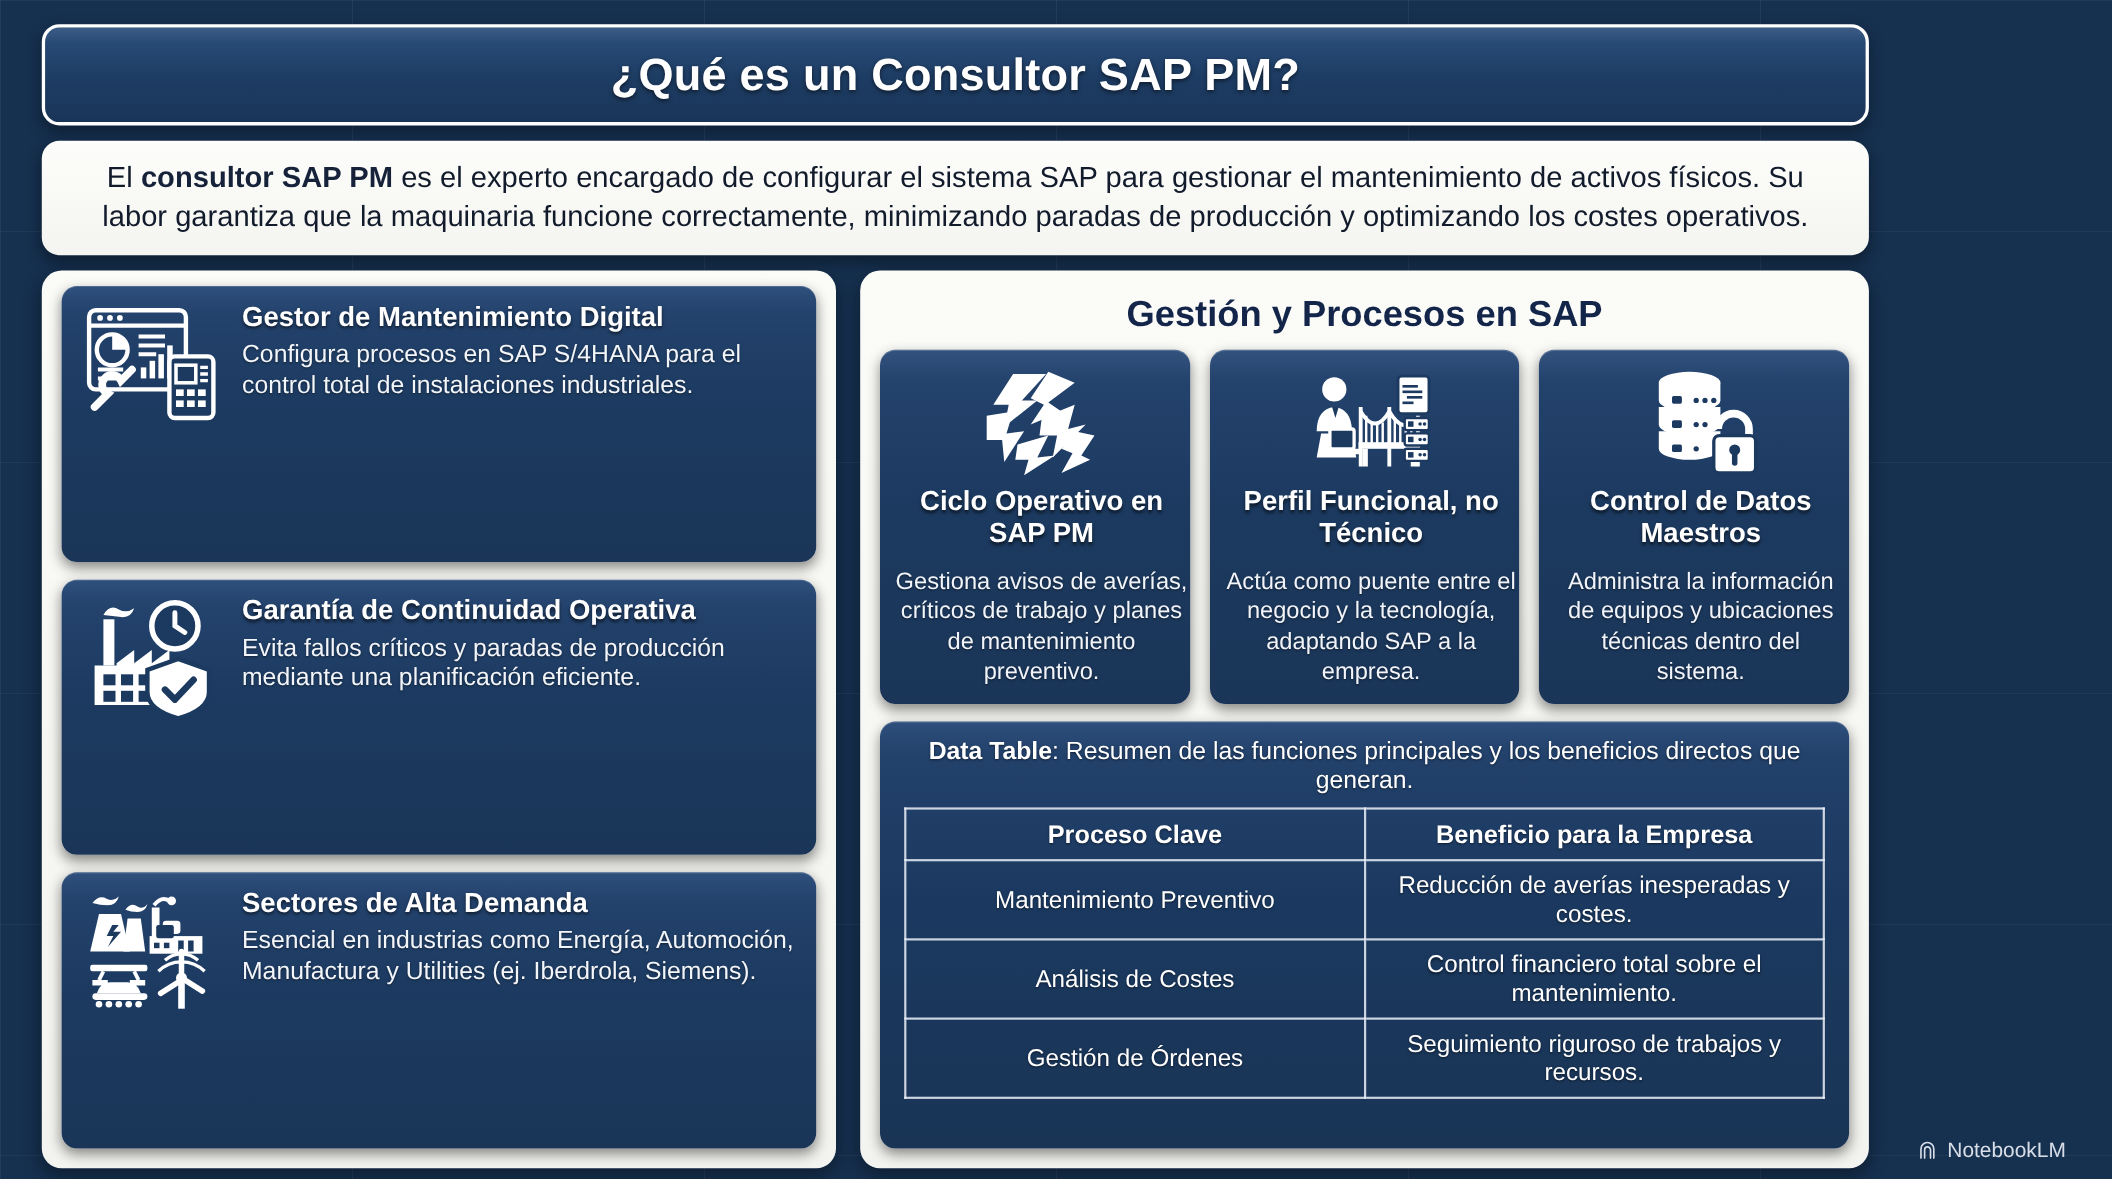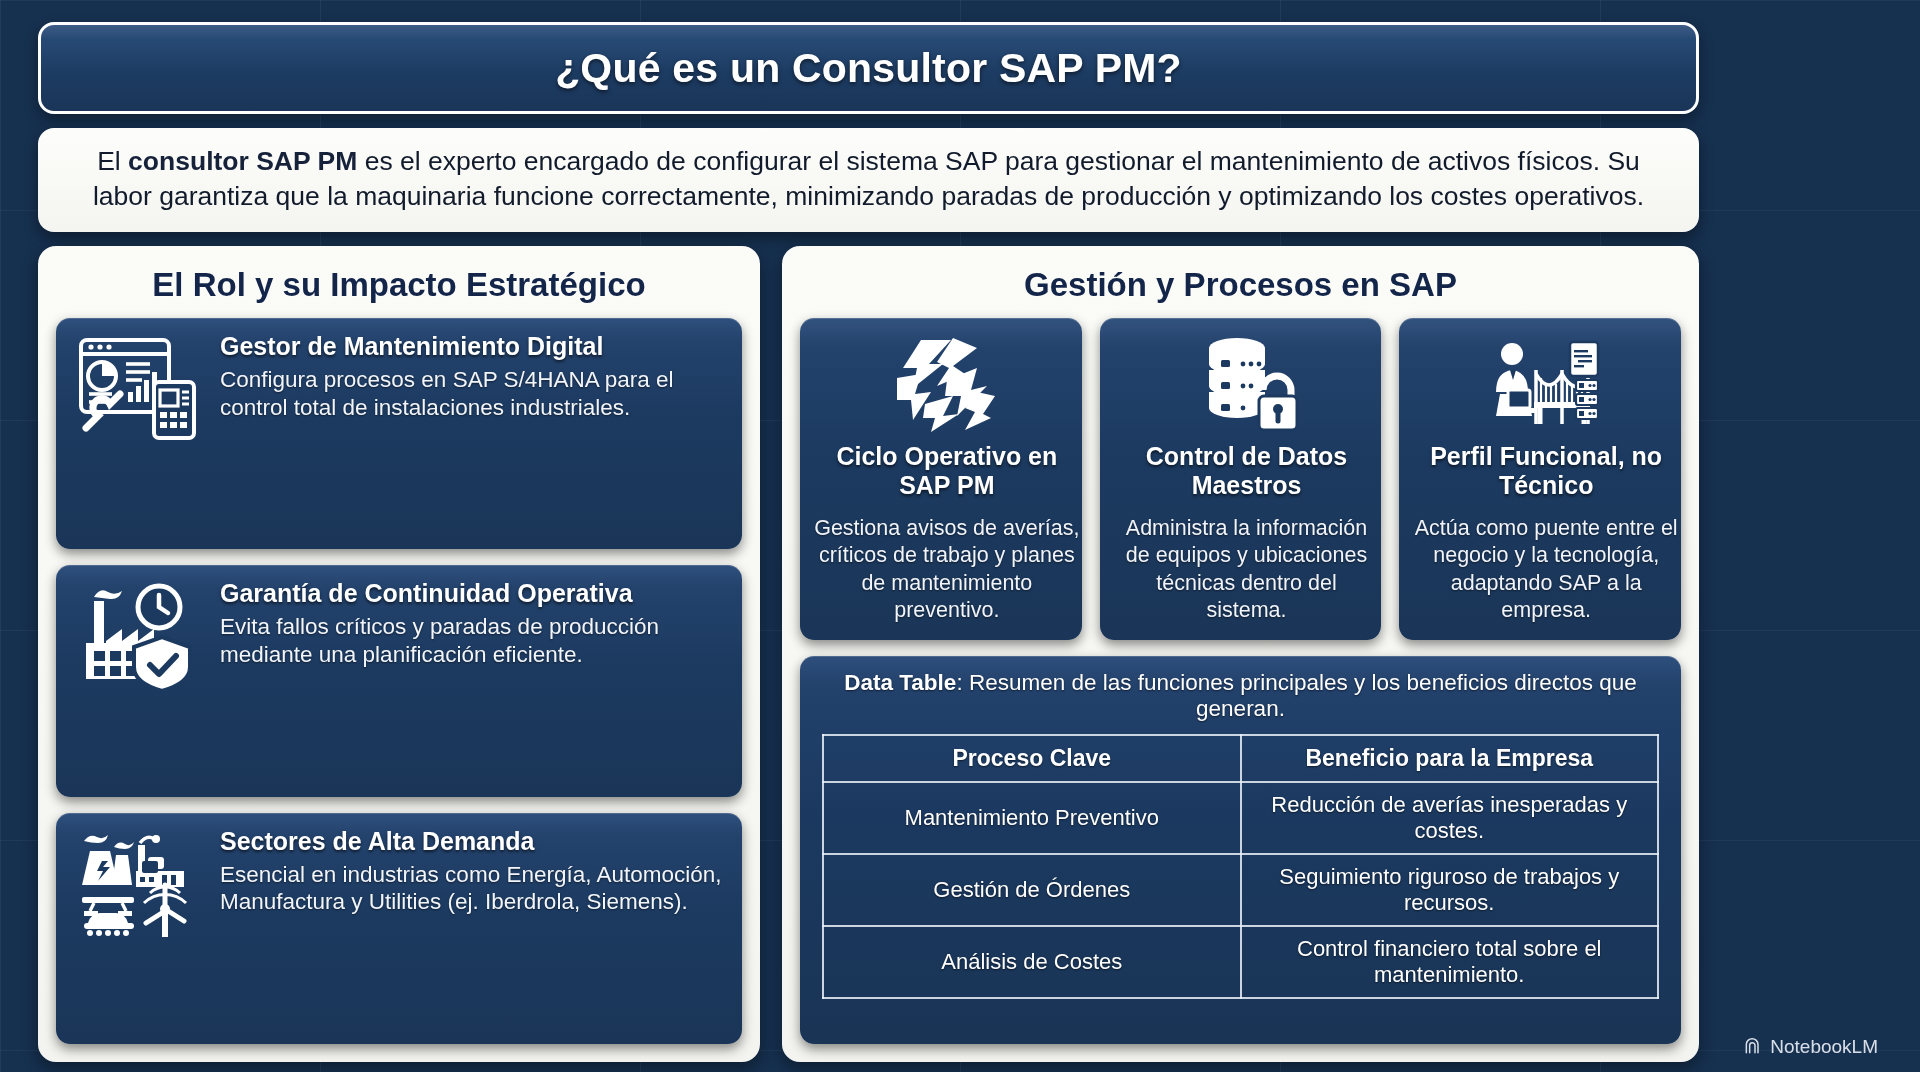--- a/index.html
+++ b/index.html
@@ -175,21 +175,20 @@
     <h1>¿Qué es un Consultor SAP PM?</h1>
   </div>
 
   <div class="intro-card">
     <p><span>El </span><b>consultor SAP PM</b><span> es el experto encargado de configurar el sistema SAP para gestionar el mantenimiento de activos físicos. Su labor garantiza que la maquinaria funcione correctamente, minimizando paradas de producción y optimizando los costes operativos.</span></p>
   </div>
 
   <div class="columns">
 
     <div class="panel panel-left">
-      <h2>El Rol y su Impacto Estratégico</h2>
       <div class="feat-list">
 
         <div class="feat-card">
           <div class="feat-icon">
             <svg viewBox="0 0 124 112" fill="none" stroke="#fff" stroke-width="4">
               <rect x="5" y="8" width="88" height="72" rx="6" fill="none"></rect>
               <path d="M5 22 H93" stroke-width="4"></path>
               <circle cx="15" cy="15" r="2.6" fill="#fff" stroke="none"></circle>
               <circle cx="24" cy="15" r="2.6" fill="#fff" stroke="none"></circle>
               <circle cx="33" cy="15" r="2.6" fill="#fff" stroke="none"></circle>
@@ -323,48 +322,20 @@
               <path d="M86 58 L104 62 L92 80 L100 84 L74 96 L84 78 L74 74 Z"></path>
             </svg>
           </div>
           <div class="proc-title">Ciclo Operativo en SAP PM</div>
           <div class="proc-desc">Gestiona avisos de averías, críticos de trabajo y planes de mantenimiento preventivo.</div>
         </div>
 
         <div class="proc-card">
           <div class="proc-icon">
             <svg viewBox="0 0 112 100" fill="#fff" stroke="#fff">
-              <ellipse cx="46" cy="14" rx="28" ry="10" stroke="none"></ellipse>
-              <path d="M18 14 v16 a28 10 0 0 0 56 0 v-16" fill="#fff" stroke="none"></path>
-              <path d="M18 36 v16 a28 10 0 0 0 56 0 v-16" fill="#fff" stroke="none"></path>
-              <path d="M18 58 v16 a28 10 0 0 0 56 0 v-16" fill="#fff" stroke="none"></path>
-              <g fill="#1c3a60" stroke="none">
-                <rect x="30" y="26" width="9" height="7" rx="1.5"></rect>
-                <circle cx="52" cy="30" r="2.4"></circle>
-                  <circle cx="60" cy="30" r="2.4"></circle>
-                  <circle cx="68" cy="30" r="2.4"></circle>
-                <rect x="30" y="48" width="9" height="7" rx="1.5"></rect>
-                <circle cx="52" cy="52" r="2.4"></circle>
-                  <circle cx="60" cy="52" r="2.4"></circle>
-                <rect x="30" y="70" width="9" height="7" rx="1.5"></rect>
-                <circle cx="52" cy="74" r="2.4"></circle>
-              </g>
-              <path d="M72 56 a14 14 0 0 1 28 0 v10" fill="none" stroke="#fff" stroke-width="7"></path>
-              <rect x="68" y="62" width="38" height="34" rx="5" fill="#fff" stroke="#1c3a60" stroke-width="3"></rect>
-              <circle cx="87" cy="75" r="5" fill="#1c3a60" stroke="none"></circle>
-              <path d="M87 78 v9" stroke="#1c3a60" stroke-width="5" stroke-linecap="round"></path>
-            </svg>
-          </div>
-          <div class="proc-title">Control de Datos Maestros</div>
-          <div class="proc-desc">Administra la información de equipos y ubicaciones técnicas dentro del sistema.</div>
-        </div>
-
-        <div class="proc-card">
-          <div class="proc-icon">
-            <svg viewBox="0 0 112 100" fill="#fff" stroke="#fff">
               <circle cx="22" cy="20" r="11" stroke="none"></circle>
               <path d="M6 58 q0 -20 16 -22 q16 2 16 22 Z" stroke="none"></path>
               <path d="M20 36 l3 10 l3 -10" fill="#1c3a60" stroke="none"></path>
               <path d="M10 60 L38 60 L42 82 L6 82 Z" stroke="none"></path>
               <rect x="18" y="56" width="22" height="18" rx="2" fill="#1c3a60" stroke="#fff" stroke-width="3"></rect>
               <rect x="12" y="74" width="34" height="5" rx="2.5" stroke="none"></rect>
               <path d="M46 36 v54 M72 36 v54 M98 44 v46" stroke-width="3.5" fill="none"></path>
               <path d="M46 40 q13 22 26 0 q13 22 26 6" fill="none" stroke-width="3.5"></path>
               <g stroke-width="2.2">
                 <path d="M51 44 v26"></path>
@@ -400,43 +371,71 @@
                   <circle cx="104" cy="65.5" r="1.6"></circle>
                 <circle cx="100" cy="79.5" r="1.6"></circle>
                   <circle cx="104" cy="79.5" r="1.6"></circle>
               </g>
             </svg>
           </div>
           <div class="proc-title">Perfil Funcional, no Técnico</div>
           <div class="proc-desc">Actúa como puente entre el negocio y la tecnología, adaptando SAP a la empresa.</div>
         </div>
 
+        <div class="proc-card">
+          <div class="proc-icon">
+            <svg viewBox="0 0 112 100" fill="#fff" stroke="#fff">
+              <ellipse cx="46" cy="14" rx="28" ry="10" stroke="none"></ellipse>
+              <path d="M18 14 v16 a28 10 0 0 0 56 0 v-16" fill="#fff" stroke="none"></path>
+              <path d="M18 36 v16 a28 10 0 0 0 56 0 v-16" fill="#fff" stroke="none"></path>
+              <path d="M18 58 v16 a28 10 0 0 0 56 0 v-16" fill="#fff" stroke="none"></path>
+              <g fill="#1c3a60" stroke="none">
+                <rect x="30" y="26" width="9" height="7" rx="1.5"></rect>
+                <circle cx="52" cy="30" r="2.4"></circle>
+                  <circle cx="60" cy="30" r="2.4"></circle>
+                  <circle cx="68" cy="30" r="2.4"></circle>
+                <rect x="30" y="48" width="9" height="7" rx="1.5"></rect>
+                <circle cx="52" cy="52" r="2.4"></circle>
+                  <circle cx="60" cy="52" r="2.4"></circle>
+                <rect x="30" y="70" width="9" height="7" rx="1.5"></rect>
+                <circle cx="52" cy="74" r="2.4"></circle>
+              </g>
+              <path d="M72 56 a14 14 0 0 1 28 0 v10" fill="none" stroke="#fff" stroke-width="7"></path>
+              <rect x="68" y="62" width="38" height="34" rx="5" fill="#fff" stroke="#1c3a60" stroke-width="3"></rect>
+              <circle cx="87" cy="75" r="5" fill="#1c3a60" stroke="none"></circle>
+              <path d="M87 78 v9" stroke="#1c3a60" stroke-width="5" stroke-linecap="round"></path>
+            </svg>
+          </div>
+          <div class="proc-title">Control de Datos Maestros</div>
+          <div class="proc-desc">Administra la información de equipos y ubicaciones técnicas dentro del sistema.</div>
+        </div>
+
       </div>
 
       <div class="table-card">
         <div class="table-caption"><b>Data Table</b><span>: Resumen de las funciones principales y los beneficios directos que generan.</span></div>
         <table>
           <thead>
             <tr>
               <th>Proceso Clave</th>
               <th>Beneficio para la Empresa</th>
             </tr>
           </thead>
           <tbody>
             <tr>
               <td>Mantenimiento Preventivo</td>
               <td>Reducción de averías inesperadas y costes.</td>
             </tr>
             <tr>
+              <td>Análisis de Costes</td>
+              <td>Control financiero total sobre el mantenimiento.</td>
+            </tr>
+            <tr>
               <td>Gestión de Órdenes</td>
               <td>Seguimiento riguroso de trabajos y recursos.</td>
-            </tr>
-            <tr>
-              <td>Análisis de Costes</td>
-              <td>Control financiero total sobre el mantenimiento.</td>
             </tr>
           </tbody>
         </table>
       </div>
 
     </div>
   </div>
 </div>
 
 <div class="watermark">

